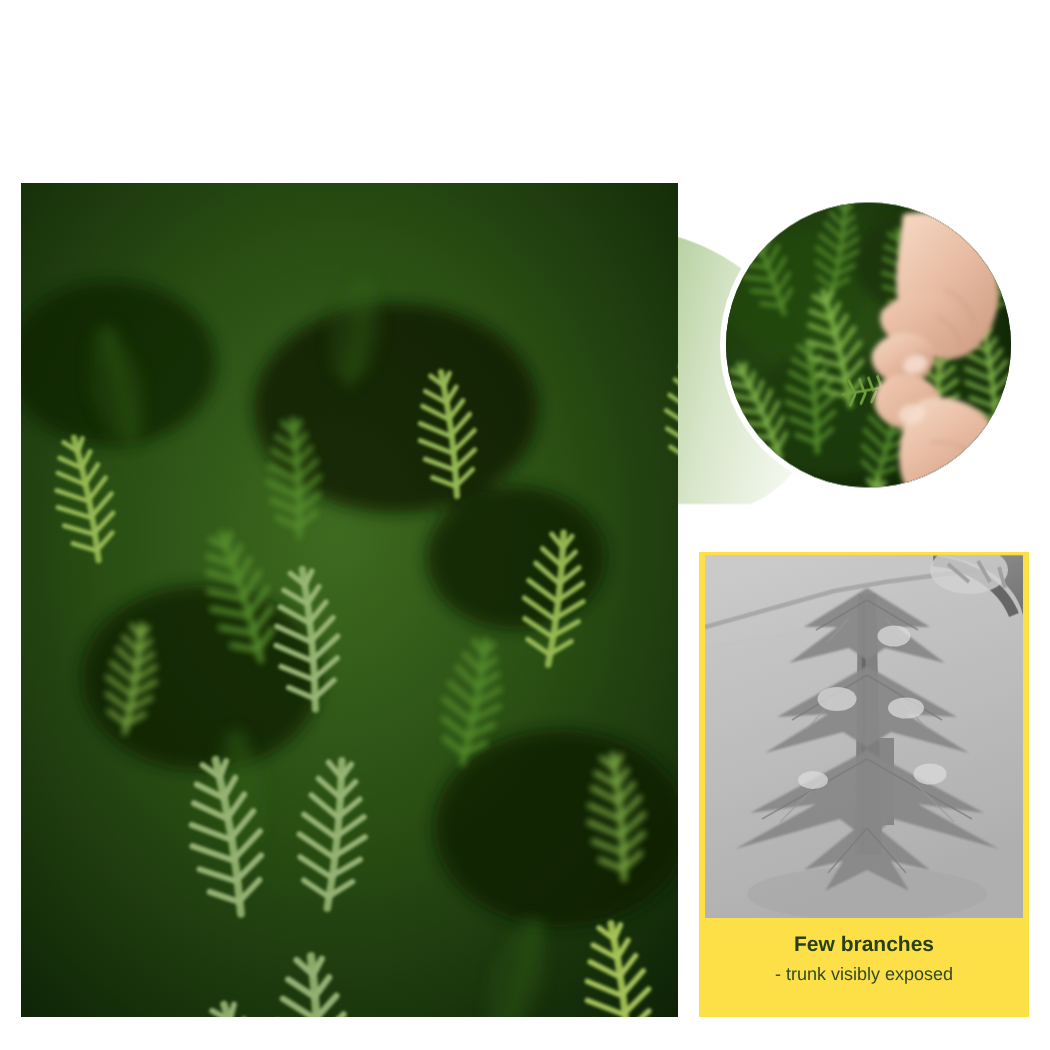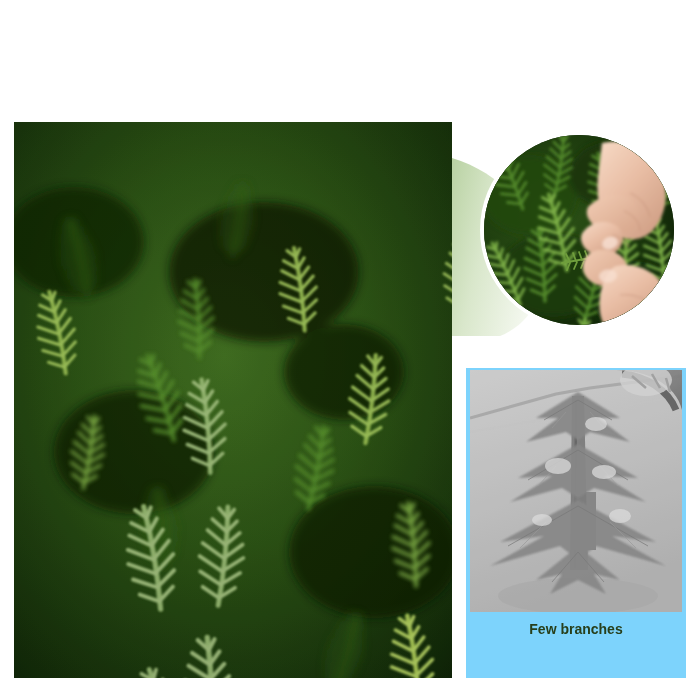--- a/index.html
+++ b/index.html
@@ -96,21 +96,21 @@
   }
   #zoom-circle svg { display: block; width: 100%; height: 100%; }
 
   
   #compare-panel {
     position: absolute;
     left: 466px;
     top: 368px;
     width: 220px;
     height: 310px;
-    background: #7dd3fc;
+    background: #fde047;
   }
   #compare-photo {
     position: absolute;
     left: 4px;
     top: 2px;
     width: 212px;
     height: 242px;
     overflow: hidden;
     background: #b9b9b9;
   }
@@ -448,16 +448,17 @@
           <ellipse cx="72" cy="150" rx="10" ry="6"></ellipse>
           <ellipse cx="150" cy="146" rx="11" ry="7"></ellipse>
         </g>
 
         <rect x="0" y="0" width="212" height="242" fill="#bfbfbf" opacity="0.18"></rect>
       </svg>
     </div>
 
     <div id="compare-caption">
       <div id="compare-heading">Few branches</div>
+      <div id="compare-sub">- trunk visibly exposed</div>
     </div>
   </div>
 
 </div>
 
 </body></html>

